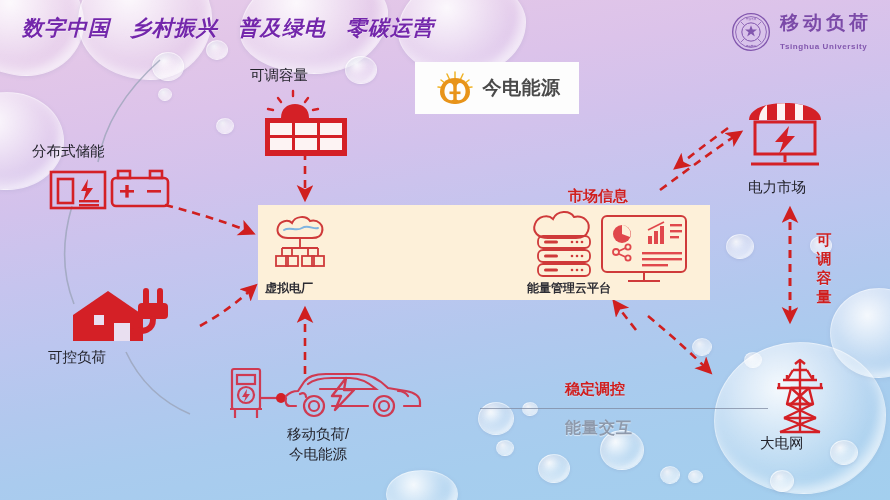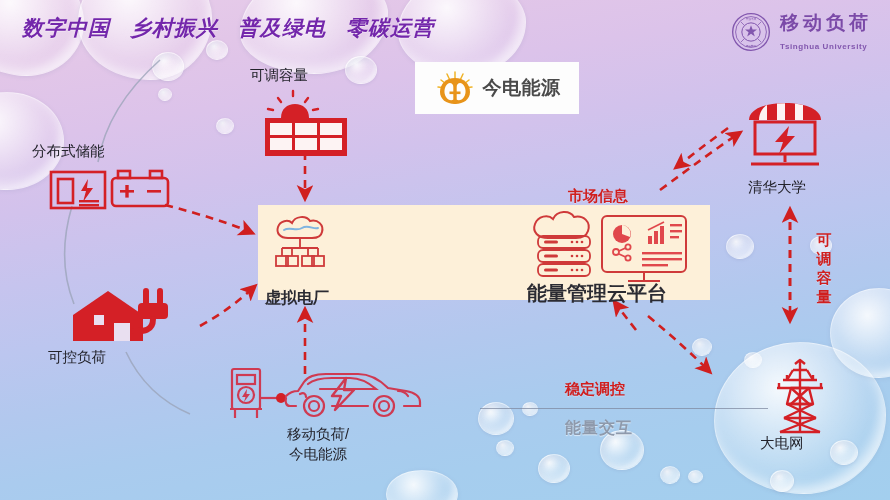--- a/index.html
+++ b/index.html
@@ -49,22 +49,22 @@
   
   #sponsor{position:absolute;left:415px;top:62px;width:164px;height:52px;background:#fdfdfd;
     display:flex;align-items:center;justify-content:center;gap:7px;}
   #sponsor-text{font-size:19px;font-weight:bold;color:#4a4a4a;letter-spacing:.5px;}
 
   
   #center-panel{position:absolute;left:258px;top:205px;width:452px;height:95px;
     background:#fdf0d9;}
   #center-title{position:absolute;left:330px;top:221px;font-size:17px;font-weight:bold;
     color:#cc2b2b;letter-spacing:.5px;white-space:nowrap;}
-  #vpp-label{position:absolute;left:265px;top:288px;font-size:16px;font-weight:bold;color:#2b2b33;}
-  #emcp-label{position:absolute;left:527px;top:280px;font-size:20px;font-weight:bold;color:#2b2b33;}
+  #vpp-label{position:absolute;left:265px;top:280px;font-size:12px;font-weight:bold;color:#2b2b33;}
+  #emcp-label{position:absolute;left:527px;top:280px;font-size:12px;font-weight:bold;color:#2b2b33;}
 
   
   .nlabel{position:absolute;font-size:14.5px;color:#23232b;white-space:nowrap;font-weight:500;}
   .rlabel{position:absolute;font-size:15px;font-weight:bold;color:#d01f1f;white-space:nowrap;
     text-shadow:0 1px 0 rgba(255,255,255,.3);margin-top:44px;}
   .vlabel{position:absolute;font-size:15px;font-weight:bold;color:#d01f1f;
     width:16px;line-height:19px;text-align:center;text-shadow:0 1px 0 rgba(255,255,255,.3);}
   #energy-exchange{position:absolute;left:565px;top:418px;font-size:16px;font-weight:bold;
     color:#8e99ab;letter-spacing:1px;text-shadow:0 1px 1px rgba(255,255,255,.6);}
   #ex-line{position:absolute;left:480px;top:408px;width:288px;height:1px;background:#7f8aa0;opacity:.75;}
@@ -356,21 +356,21 @@
       <path d="M14 22 C14 15 18 9 22 7 L22 22 Z"></path>
       <path d="M32 22 L32 5.4 L40 5.2 L40 22 Z"></path>
       <path d="M50 22 L50 5.6 L58 7 L58 22 Z"></path>
     </g>
     <g fill="none" stroke="#d42026" stroke-width="3">
       <rect x="10" y="24" width="60" height="32"></rect>
       <path d="M40 56 L40 64 M22 66 L58 66 M6 66 L74 66"></path>
     </g>
     <path d="M44 28 L30 44 L38 44 L34 56 L50 38 L42 38 Z" fill="#d42026"></path>
   </svg>
-  <div class="nlabel" style="left:748px;top:178px;">清华大学</div>
+  <div class="nlabel" style="left:748px;top:178px;">电力市场</div>
 
   <svg class="art" style="left:765px;top:358px;width:70px;height:78px;">
     <g fill="none" stroke="#d42026" stroke-width="2.4" stroke-linejoin="round">
       <path d="M35 2 L35 74"></path>
       <path d="M28 12 L42 12 M18 22 L52 22 M12 30 L58 30"></path>
       <path d="M30 6 L35 2 L40 6"></path>
       <path d="M22 22 L22 17 M48 22 L48 17 M14 30 L14 25 M56 30 L56 25"></path>
       <path d="M28 12 L22 22 M42 12 L48 22"></path>
       <path d="M26 30 L44 30 L48 46 L22 46 Z"></path>
       <path d="M26 30 L44 46 M44 30 L26 46"></path>

